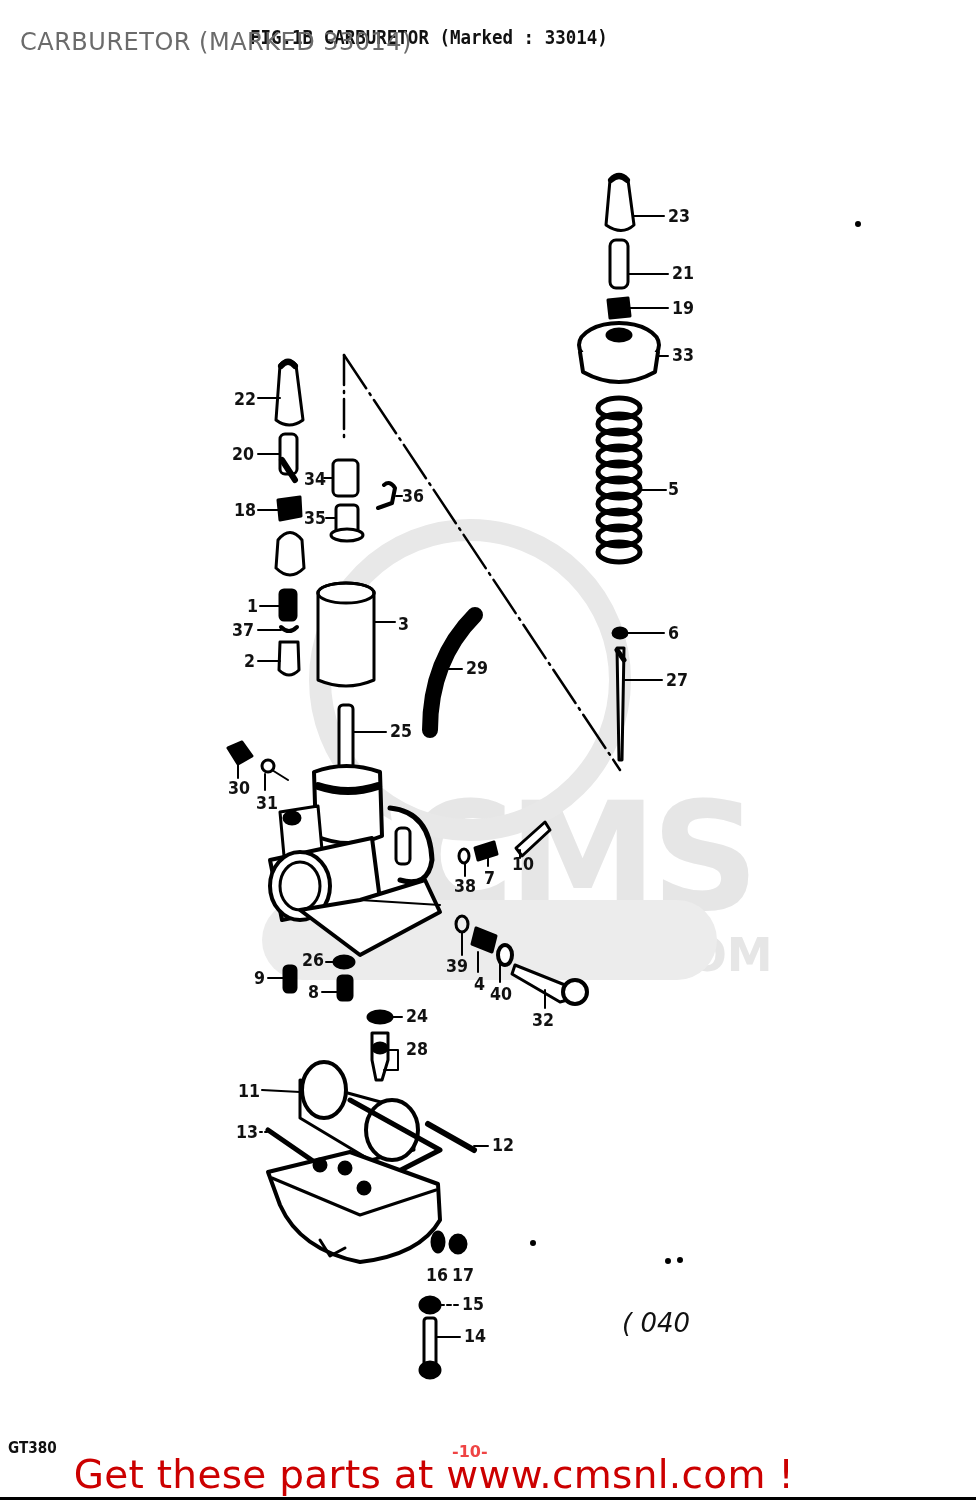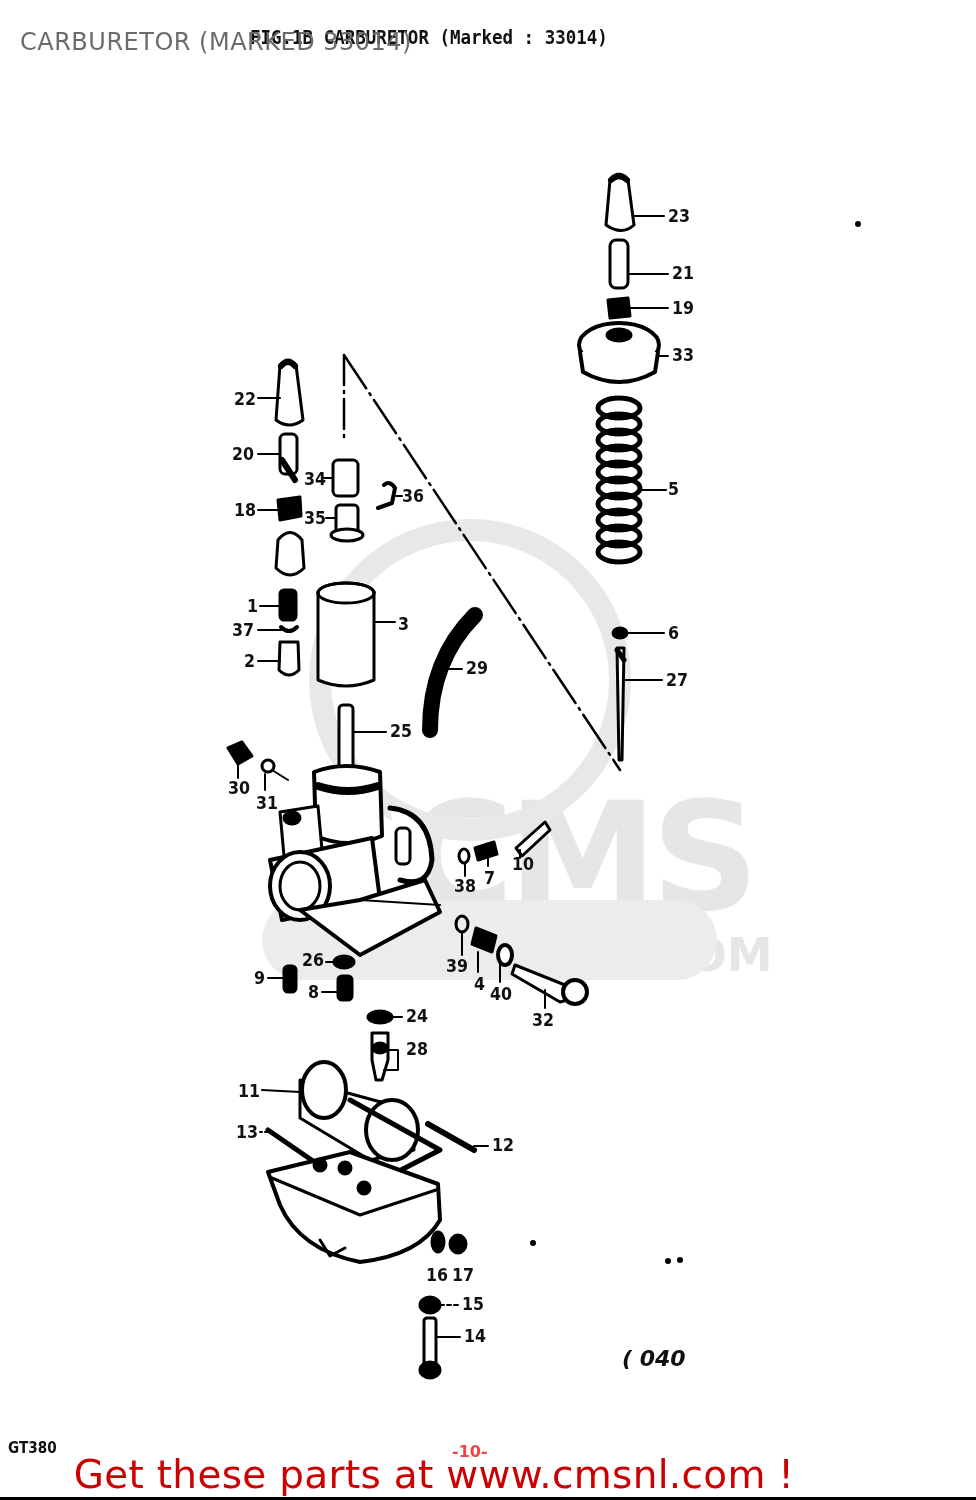--- a/index.html
+++ b/index.html
@@ -4,21 +4,21 @@
 <style>
   html, body { margin: 0; padding: 0; background: #ffffff; }
   body { width: 976px; height: 1500px; position: relative; overflow: hidden; font-family: "DejaVu Sans", sans-serif; }
   .page-title { position: absolute; left: 20px; top: 28px; font-size: 24px; color: #6b6b6b; letter-spacing: 0.5px; white-space: nowrap; z-index: 3; }
   .fig-title { position: absolute; left: 250px; top: 26px; font-family: "DejaVu Sans Mono", monospace; font-weight: bold; font-size: 19px; color: #111; white-space: nowrap; z-index: 2; transform: scaleX(0.92); transform-origin: left; }
   .diagram { position: absolute; left: 0; top: 0; width: 976px; height: 1500px; z-index: 1; }
   .callout { position: absolute; font-family: "DejaVu Sans", sans-serif; font-weight: bold; font-size: 18px; color: #111; line-height: 1; white-space: nowrap; z-index: 4; transform: scaleX(0.88); transform-origin: left; }
   .watermark-text { position: absolute; font-family: "DejaVu Sans", sans-serif; font-weight: bold; color: #e6e6e6; z-index: 0; white-space: nowrap; }
   .footer-model { position: absolute; left: 8px; top: 1438px; font-weight: bold; font-size: 16px; color: #111; transform: scaleX(0.85); transform-origin: left; }
   .footer-page { position: absolute; left: 452px; top: 1442px; font-weight: bold; font-size: 16px; color: #ef4444; }
-  .footer-code { position: absolute; left: 622px; top: 1346px; font-weight: bold; font-size: 22px; color: #111; font-style: italic; }
+  .footer-code { position: absolute; left: 622px; top: 1308px; font-weight: normal; font-size: 26px; color: #111; font-style: italic; }
   .banner { position: absolute; left: 0; top: 1452px; width: 868px; text-align: center; font-family: "DejaVu Sans", sans-serif; font-size: 39px; color: #cc0000; z-index: 5; letter-spacing: 0.3px; }
   .bottom-rule { position: absolute; left: 0; top: 1497px; width: 976px; height: 3px; background: #000; }
 </style>
 </head>
 <body>
 
 <div class="watermark-text" style="left:392px; top:770px; font-size:150px; letter-spacing:-6px;margin-left:12px;">CMS</div>
 <div class="watermark-text" style="left:290px; top:928px; font-size:46px;">WWW.CMSNL.COM</div>
 
 <svg class="diagram" viewBox="0 0 976 1500" xmlns="http://www.w3.org/2000/svg">

